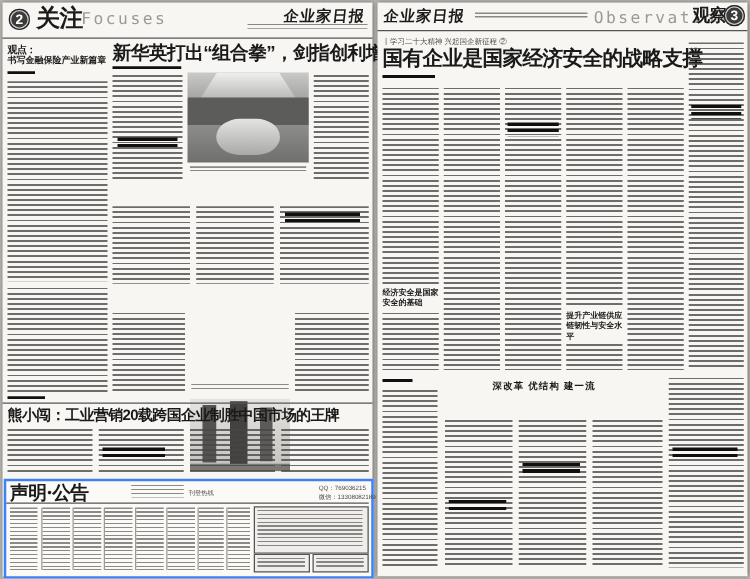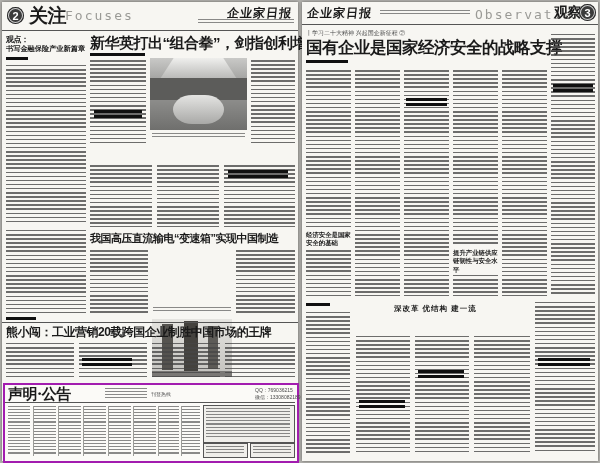--- a/index.html
+++ b/index.html
@@ -24,21 +24,21 @@
   .tiny{font-size:6px;color:#4a4a4a;white-space:nowrap;}
   .photo{overflow:hidden;position:relative;background:linear-gradient(180deg,#c9c9c7 0%,#9d9d9b 35%,#6f6f6d 100%);}
   .photo .ceil{position:absolute;left:10%;top:0;width:80%;height:30%;background:linear-gradient(180deg,#efefed,#b5b5b3);clip-path:polygon(18% 0,82% 0,100% 100%,0 100%);}
   .photo .wall{position:absolute;left:0;top:28%;width:100%;height:30%;background:#5c5c5a;}
   .photo .table{position:absolute;left:24%;top:52%;width:52%;height:40%;background:linear-gradient(180deg,#e4e4e2,#a9a9a7);border-radius:45%/60%;}
   .photo2{overflow:hidden;position:relative;background:linear-gradient(180deg,#e5e4e0,#c2c1bd);}
   .photo2 .m1{position:absolute;left:12%;top:8%;width:14%;height:80%;background:#55534f;}
   .photo2 .m2{position:absolute;left:40%;top:4%;width:18%;height:88%;background:#44423e;}
   .photo2 .m3{position:absolute;left:70%;top:12%;width:13%;height:74%;background:#5d5b57;}
   .photo2 .base{position:absolute;left:0;bottom:0;width:100%;height:10%;background:#7a7875;}
-  .adbox{border:2px solid #a21caf;background:#fbfaf7;}
+  .adbox{border:2px solid #3b82f6;background:#fbfaf7;}
   .adcol{border-left:1px solid #9b9b97;}
   .notice-panel{border:1px solid #555;background:#efeeea;}
 </style>
 </head>
 <body>
 
 <div class="spread">
 
   <div class="page" style="left:2px;">
 
@@ -67,21 +67,20 @@
     <div class="abs gkf" style="left:150px;top:131px;width:93px;height:6px;"></div>
     <div class="abs gk" style="left:249px;top:58px;width:44px;height:84px;"></div>
     <div class="abs gkb" style="left:92px;top:108px;width:48px;height:9px;"></div>
 
 
     <div class="abs gk" style="left:88px;top:163px;width:62px;height:62px;"></div>
     <div class="abs gk" style="left:155px;top:163px;width:62px;height:62px;"></div>
     <div class="abs gk" style="left:222px;top:163px;width:71px;height:62px;"></div>
     <div class="abs gkb" style="left:226px;top:168px;width:60px;height:9px;"></div>
 
-    <div class="abs headline" style="left:88px;top:231px;font-size:11px;">我国高压直流输电“变速箱”实现中国制造</div>
     <div class="abs gk" style="left:88px;top:248px;width:58px;height:64px;"></div>
     <div class="abs photo2" style="left:150px;top:245px;width:80px;height:58px;">
       <div class="m1"></div>
       <div class="m2"></div>
       <div class="m3"></div>
       <div class="base"></div>
     </div>
     <div class="abs gkf" style="left:151px;top:305px;width:78px;height:6px;"></div>
     <div class="abs gk" style="left:234px;top:248px;width:59px;height:64px;"></div>
 

